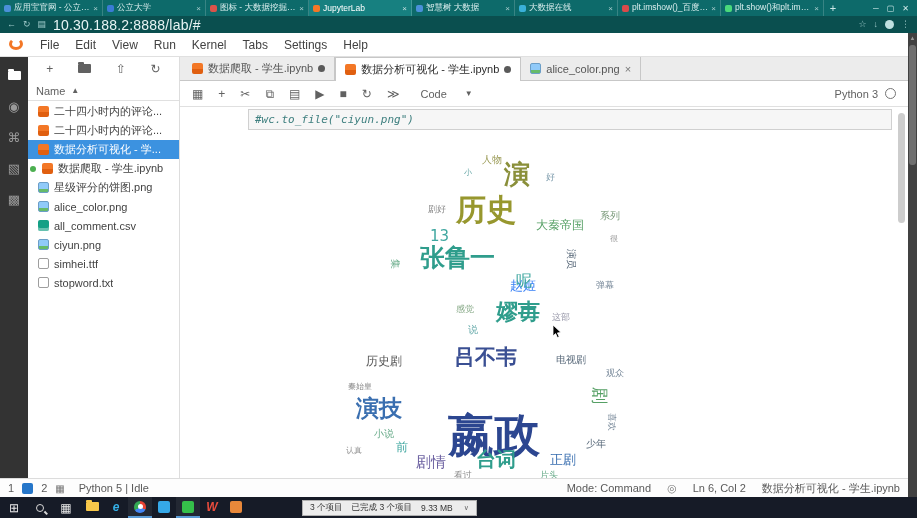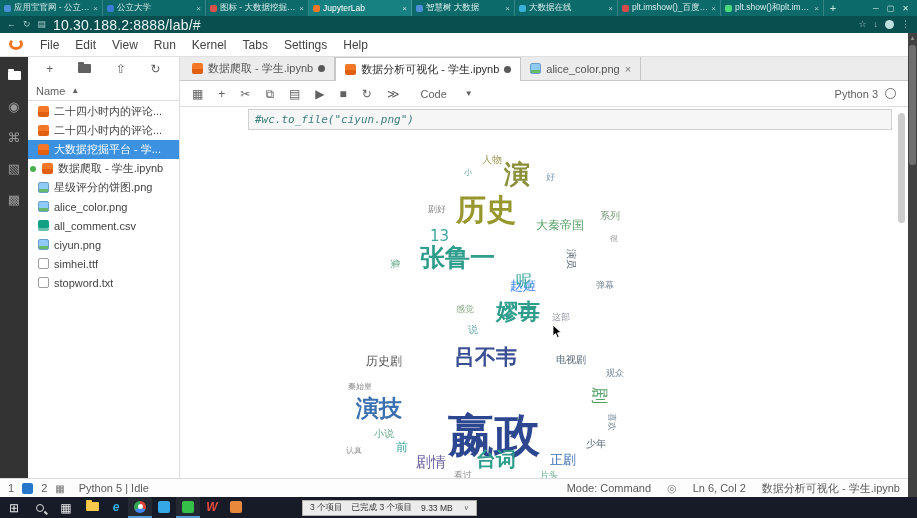--- a/index.html
+++ b/index.html
@@ -213,21 +213,21 @@
             <div class="frow">
               <span class="ficon ipynb"></span>
               <span class="nm">二十四小时内的评论...</span>
             </div>
             <div class="frow">
               <span class="ficon ipynb"></span>
               <span class="nm">二十四小时内的评论...</span>
             </div>
             <div class="frow selected">
               <span class="ficon ipynb"></span>
-              <span class="nm">大数据挖掘平台 - 学...</span>
+              <span class="nm">数据分析可视化 - 学...</span>
             </div>
             <div class="frow">
               <span class="rundot"></span>
               <span class="ficon ipynb"></span>
               <span class="nm">数据爬取 - 学生.ipynb</span>
             </div>
             <div class="frow">
               <span class="ficon image"></span>
               <span class="nm">星级评分的饼图.png</span>
             </div>

